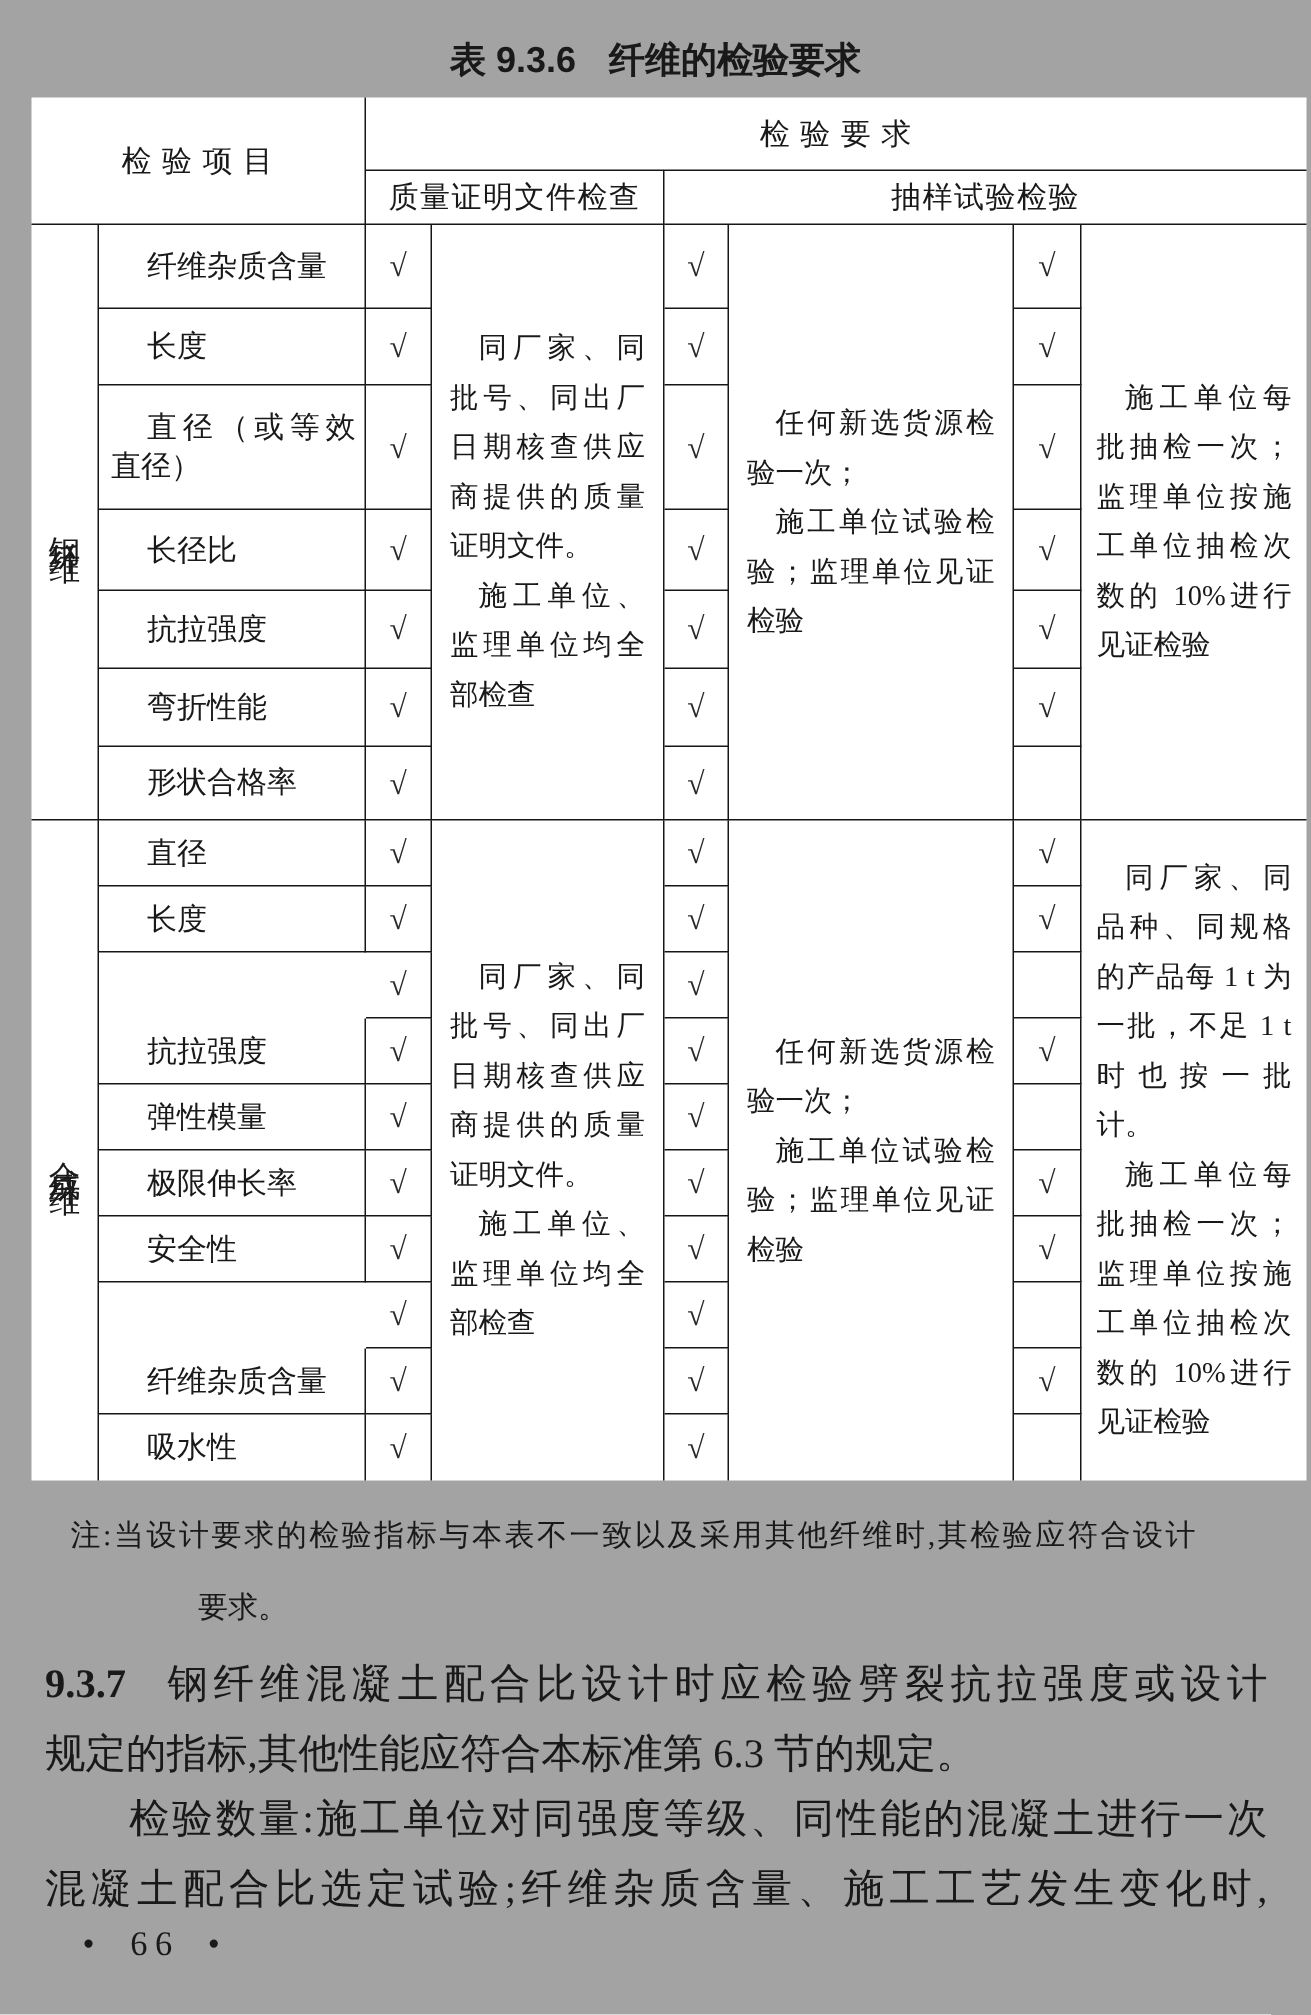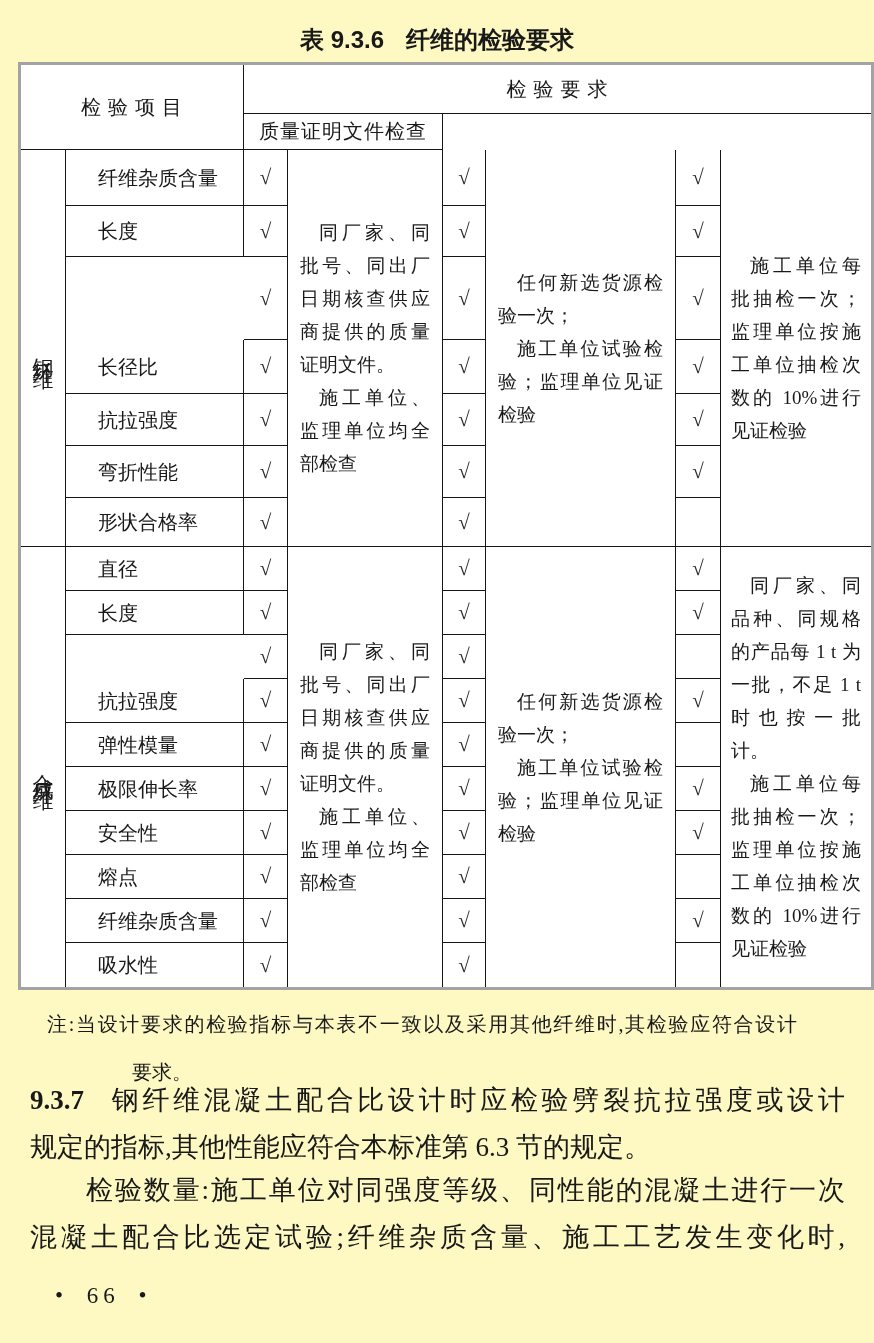--- a/index.html
+++ b/index.html
@@ -1,16 +1,16 @@
 <!DOCTYPE html>
 <html><head>
 <meta charset="utf-8">
 <style>
   html,body{margin:0;padding:0;background:#e8e8e8;}
-  .page{position:relative;width:874px;height:1343px;margin:0 auto;background:#fef9c3;
+  .page{position:relative;width:874px;height:1343px;margin:0 auto;background:#a3a3a3;
         font-family:"Liberation Serif","DejaVu Serif",serif;color:#191919;overflow:hidden;}
   
   .title{position:absolute;top:24px;left:0;width:100%;text-align:center;
          font-family:"Liberation Sans","DejaVu Sans",sans-serif;font-weight:bold;font-size:24px;}
   .tgap{display:inline-block;width:22px;}
   
   .tbl{position:absolute;left:18px;top:62px;width:856px;height:928px;box-sizing:border-box;
        border:3px solid #a3a3a3;background:#fff;display:grid;
        grid-template-columns:45px 178px 44px 155px 43px 1fr 45px 150px;
        grid-template-rows:49px 36px 56px 51px 83px 54px 52px 52px 49px repeat(10,1fr);}
@@ -25,60 +25,64 @@
   .chk{font-size:21px;color:#2a2a2a;}
   .txt{flex-direction:column;justify-content:center;align-items:stretch;
        font-size:19px;line-height:33px;text-align:justify;}
   .txt p{margin:0;text-indent:1em;}
   .pad12{padding:0 12px;}
   .pad10{padding:0 10px;}
   
   .note{position:absolute;left:47px;top:1000px;width:750px;font-size:20px;line-height:48px;}
   .note .l1{text-align:justify;text-align-last:justify;}
   .note .l2{padding-left:85px;}
-  .para{position:absolute;left:30px;width:815px;font-size:27px;line-height:47px;}
+  .para{position:absolute;left:30px;width:815px;font-size:27px;line-height:47px;margin-top:22px;}
   .p937{top:1077px;}
   .pqty{top:1167px;}
   .jl{text-align:justify;text-align-last:justify;}
   .ind2{text-indent:56px;}
   .clauseno{font-weight:bold;font-family:"Liberation Serif","DejaVu Serif",serif;}
   .cgap{display:inline-block;width:24px;}
   .pageno{position:absolute;left:55px;top:1283px;font-size:23px;letter-spacing:5px;word-spacing:8px;}
 </style>
 </head>
 <body>
 
 <div class="page">
 
   <div class="title"><span>表 9.3.6</span><span class="tgap"></span><span>纤维的检验要求</span></div>
 
   <div class="tbl">
 
     <div class="c hdr" style="grid-area:1/1/3/3">检 验 项 目</div>
     <div class="c hdr nr" style="grid-area:1/3/2/9">检 验 要 求</div>
     <div class="c hdr" style="grid-area:2/3/3/5">质量证明文件检查</div>
+    <div class="c hdr nr" style="grid-area:2/5/3/9">抽样试验检验</div>
 
     <div class="c grp" style="grid-area:3/1/10/2">
         <span>钢纤维</span>
       </div>
 
     <div class="c lbl" style="grid-area:3/2">
         <div class="lblt">纤维杂质含量</div>
       </div>
     <div class="c chk" style="grid-area:3/3">√</div>
     <div class="c chk" style="grid-area:3/5">√</div>
     <div class="c chk" style="grid-area:3/7">√</div>
 
     <div class="c lbl" style="grid-area:4/2">
         <div class="lblt">长度</div>
       </div>
     <div class="c chk" style="grid-area:4/3">√</div>
     <div class="c chk" style="grid-area:4/5">√</div>
     <div class="c chk" style="grid-area:4/7">√</div>
 
+    <div class="c lbl" style="grid-area:5/2">
+        <div class="lblt">直径（或等效直径）</div>
+      </div>
     <div class="c chk" style="grid-area:5/3">√</div>
     <div class="c chk" style="grid-area:5/5">√</div>
     <div class="c chk" style="grid-area:5/7">√</div>
 
     <div class="c lbl" style="grid-area:6/2">
         <div class="lblt">长径比</div>
       </div>
     <div class="c chk" style="grid-area:6/3">√</div>
     <div class="c chk" style="grid-area:6/5">√</div>
     <div class="c chk" style="grid-area:6/7">√</div>
@@ -159,23 +163,20 @@
     <div class="c chk" style="grid-area:15/5">√</div>
     <div class="c chk" style="grid-area:15/7">√</div>
 
     <div class="c lbl" style="grid-area:16/2">
         <div class="lblt">安全性</div>
       </div>
     <div class="c chk" style="grid-area:16/3">√</div>
     <div class="c chk" style="grid-area:16/5">√</div>
     <div class="c chk" style="grid-area:16/7">√</div>
 
-    <div class="c lbl" style="grid-area:17/2">
-        <div class="lblt">熔点</div>
-      </div>
     <div class="c chk" style="grid-area:17/3">√</div>
     <div class="c chk" style="grid-area:17/5">√</div>
     <div class="c chk" style="grid-area:17/7"></div>
 
     <div class="c lbl" style="grid-area:18/2">
         <div class="lblt">纤维杂质含量</div>
       </div>
     <div class="c chk" style="grid-area:18/3">√</div>
     <div class="c chk" style="grid-area:18/5">√</div>
     <div class="c chk" style="grid-area:18/7">√</div>

